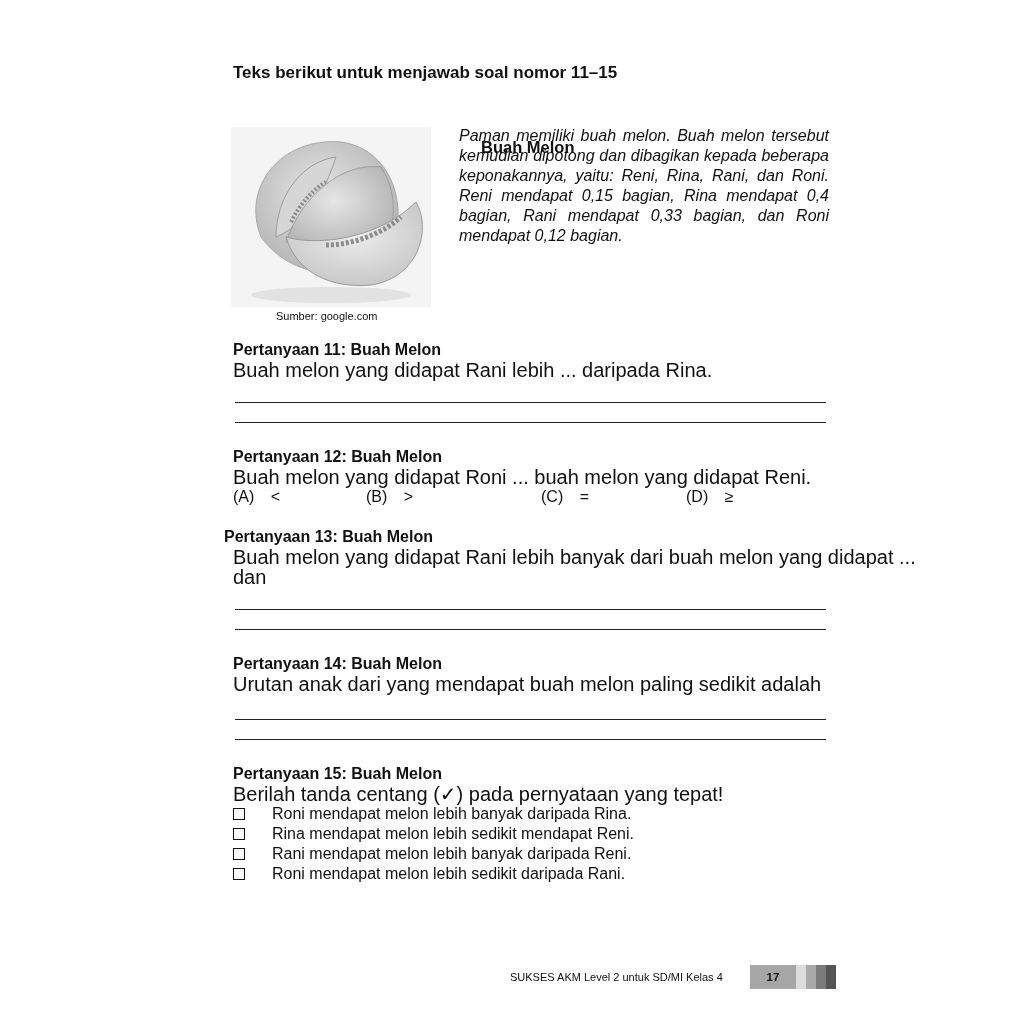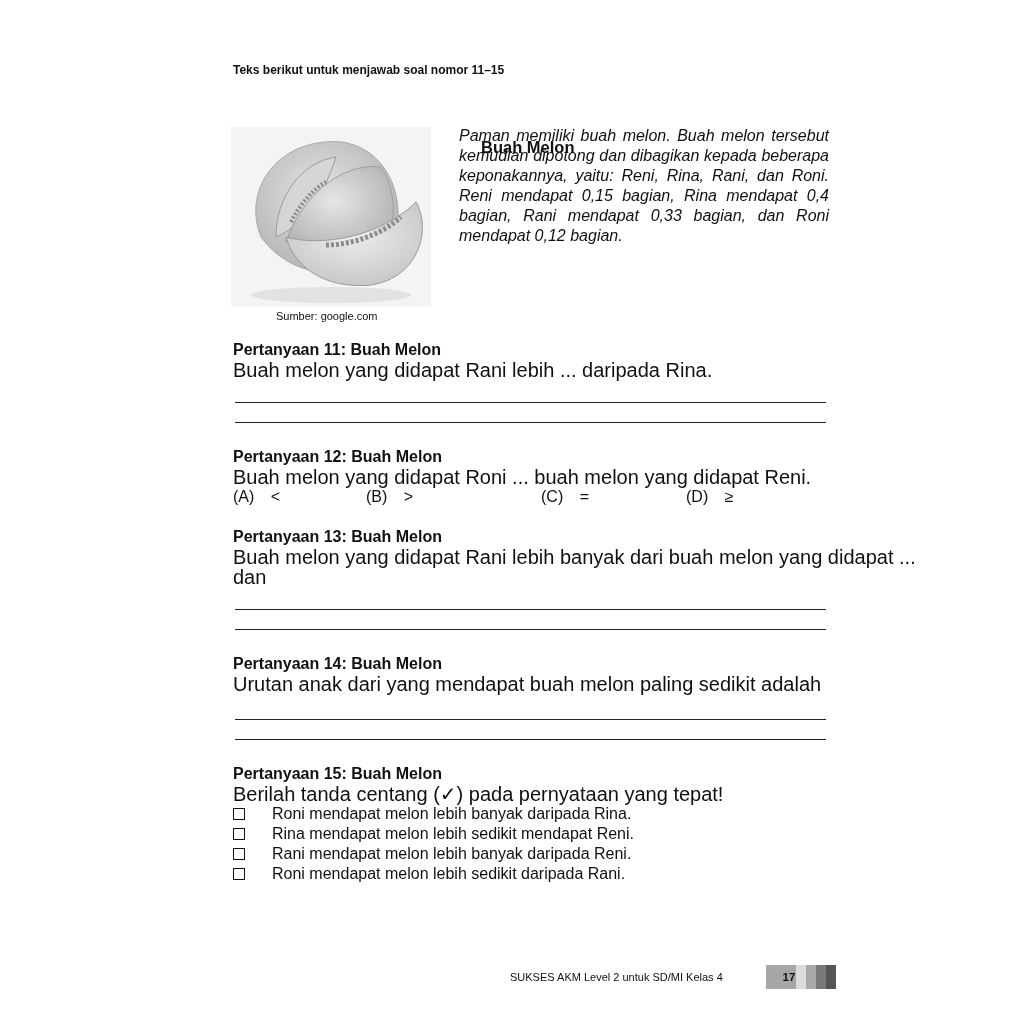--- a/index.html
+++ b/index.html
@@ -1,31 +1,31 @@
 <!DOCTYPE html>
 <html><head>
 <meta charset="utf-8">
 <style>
   html, body { margin: 0; padding: 0; background: #ffffff; }
   body { width: 1024px; height: 1024px; position: relative; overflow: hidden;
          font-family: "Liberation Sans", sans-serif; color: #111; }
   .abs { position: absolute; }
-  .heading { font-weight: bold; font-size: 12px; }
+  .heading { font-weight: bold; font-size: 17px; }
   .title { font-weight: bold; font-size: 16.5px; margin-top: 40px; }
   .para { font-size: 16px; line-height: 20px; text-align: justify; text-align-last: left; }
   .qhead { font-weight: bold; font-size: 16px; line-height: 20px; }
   .qtext { font-size: 20px; line-height: 20px; }
   .line { position: absolute; left: 235px; width: 591px; height: 0; border-top: 1.5px solid #222; }
   .opt { position: absolute; font-size: 16px; line-height: 20px; }
   .cb-row { position: absolute; left: 233px; font-size: 16px; line-height: 20px; display: flex; align-items: center; }
   .cb { width: 10px; height: 10px; border: 1.6px solid #111; display: inline-block; margin-right: 27px; }
   .photo { left: 231px; top: 127px; width: 200px; height: 180px; background: #f4f4f4; overflow: hidden; }
   .caption { font-size: 11px; left: 276px; top: 310px; }
   .footer-text { font-size: 11px; left: 510px; top: 971px; }
-  .page-box { left: 766px; top: 965px; width: 46px; height: 24px; background: #a6a6a6;
+  .page-box { left: 750px; top: 965px; width: 46px; height: 24px; background: #a6a6a6;
               font-size: 11.5px; font-weight: bold; display: flex; align-items: center; justify-content: center; color: #111; }
   .bar { top: 965px; height: 24px; }
 </style>
 </head>
 <body>
 
 <div class="abs heading" style="left:233px; top:63px;">Teks berikut untuk menjawab soal nomor 11–15</div>
 <div class="abs title" style="left:481px; top:98px;">Buah Melon</div>
 
 <div class="abs photo">
@@ -74,21 +74,21 @@
 </div>
 <div class="opt" style="left:541px; top:487px;">
   <span>(C)</span>
   <span style="margin-left:12px;">=</span>
 </div>
 <div class="opt" style="left:686px; top:487px;">
   <span>(D)</span>
   <span style="margin-left:12px;">≥</span>
 </div>
 
-<div class="abs qhead" style="left:233px; top:527px;">Pertanyaan 13: Buah Melon</div>
+<div class="abs qhead" style="left:224px; top:527px;">Pertanyaan 13: Buah Melon</div>
 <div class="abs qtext" style="left:233px; top:547px;">Buah melon yang didapat Rani lebih banyak dari buah melon yang didapat ...</div>
 <div class="abs qtext" style="left:233px; top:567px;">dan</div>
 <div class="line" style="top:609px;"></div>
 <div class="line" style="top:629px;"></div>
 
 <div class="abs qhead" style="left:233px; top:654px;">Pertanyaan 14: Buah Melon</div>
 <div class="abs qtext" style="left:233px; top:674px;">Urutan anak dari yang mendapat buah melon paling sedikit adalah</div>
 <div class="line" style="top:719px;"></div>
 <div class="line" style="top:739px;"></div>
 

